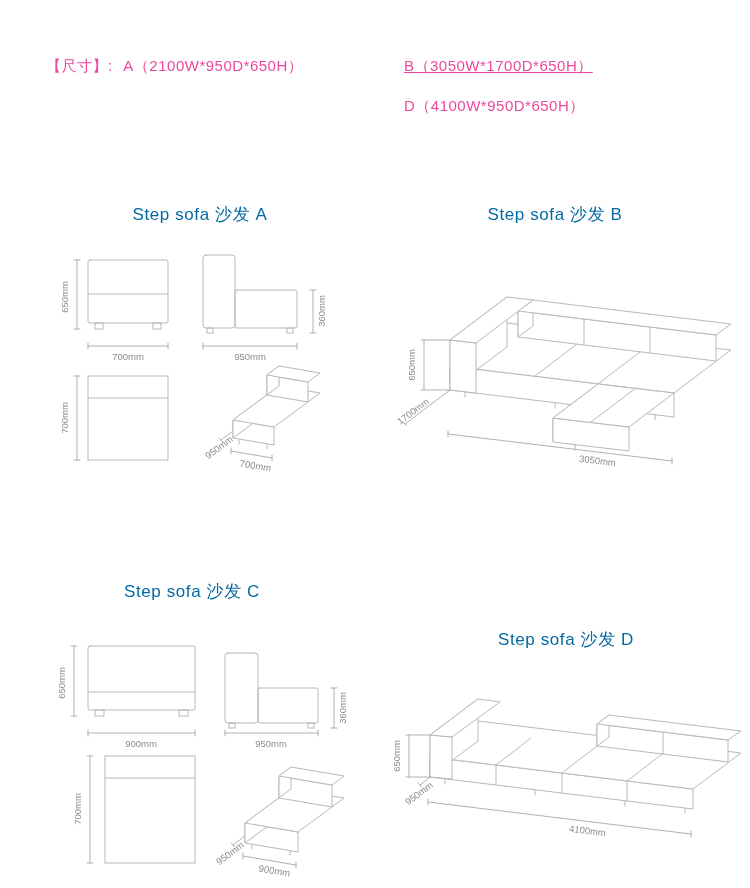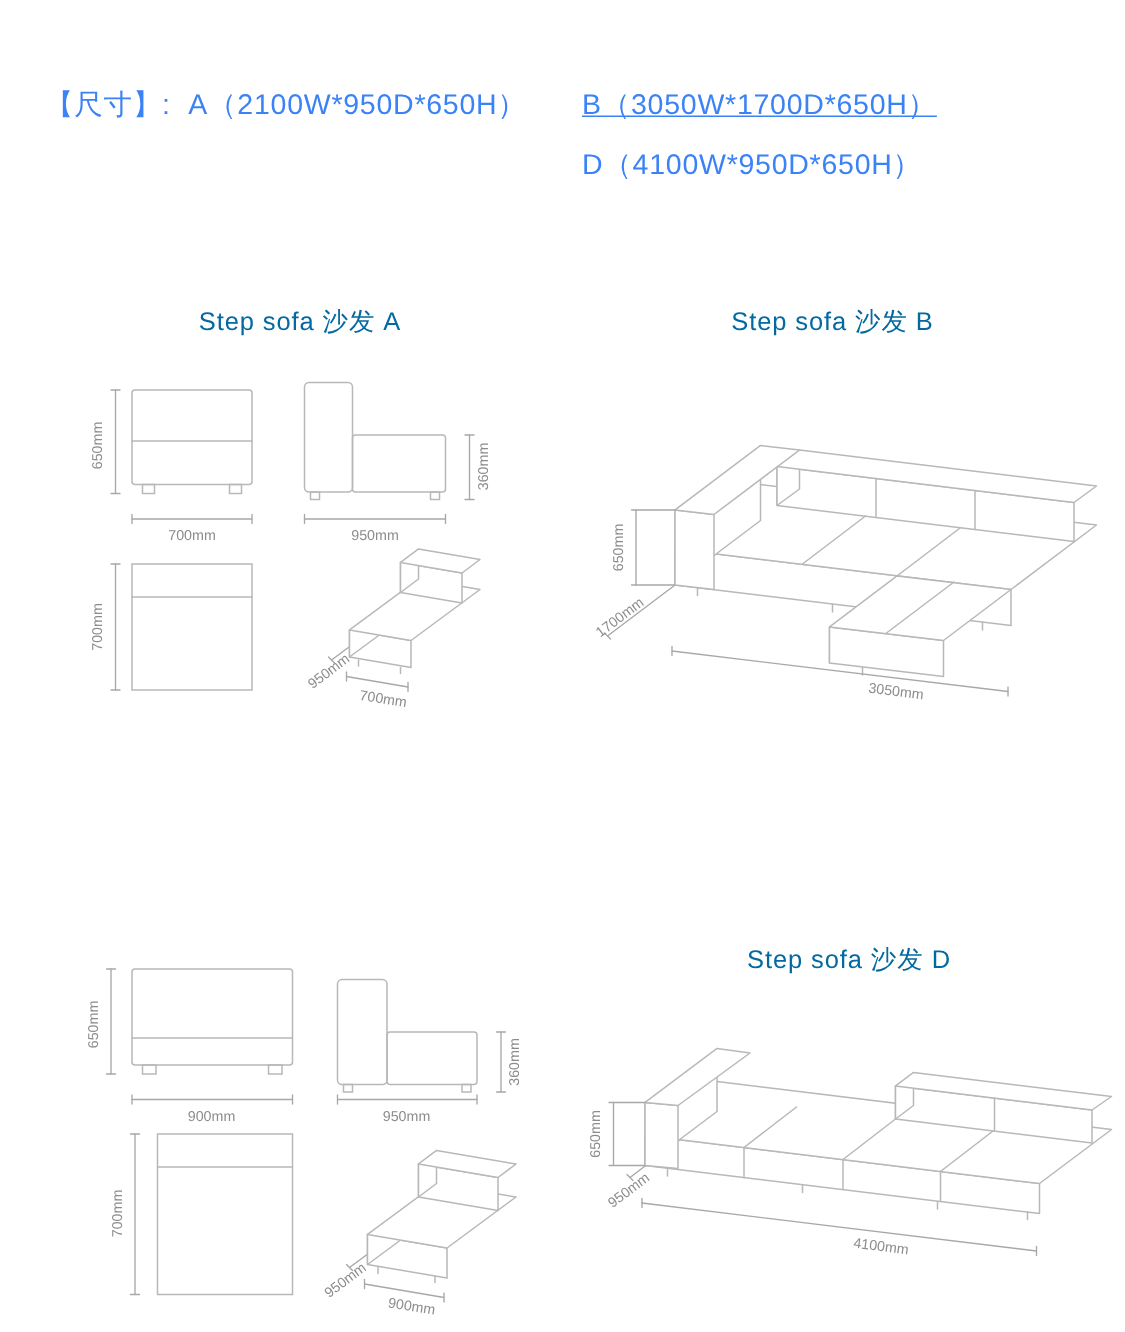--- a/index.html
+++ b/index.html
@@ -1,18 +1,18 @@
 <!DOCTYPE html>
 <html><head>
 <meta charset="utf-8">
 <style>
   html,body{margin:0;padding:0;background:#fff;}
   .page{position:relative;width:750px;height:888px;background:#ffffff;overflow:hidden;
         font-family:"Liberation Sans","DejaVu Sans",sans-serif;}
-  .hdr{position:absolute;font-size:19px;color:#3b82f6;letter-spacing:.5px;white-space:nowrap;}
+  .hdr{position:absolute;font-size:15px;color:#ec4899;letter-spacing:.5px;white-space:nowrap;margin-left:16px;}
   .sec-title{position:absolute;transform:translateX(-50%);font-size:17px;color:#0369a1;
              letter-spacing:.6px;white-space:nowrap;}
   svg{position:absolute;overflow:visible;}
   .ln{stroke:#b8b8b8;stroke-width:1;fill:none;stroke-linecap:round;}
   .face{fill:#ffffff;stroke:#b8b8b8;stroke-width:1;stroke-linejoin:round;}
   .dim{stroke:#a8a8a8;stroke-width:.9;fill:none;stroke-linecap:round;}
   .dimtxt{font-family:"Liberation Sans","DejaVu Sans",sans-serif;font-size:9.5px;fill:#8c8c8c;
           text-anchor:middle;}
 </style>
 </head>
@@ -22,20 +22,21 @@
 
   <div class="hdr" style="left:30px;top:57px;">
     <span>【尺寸】:</span>
     <span style="margin-left:6px;">A（2100W*950D*650H）</span>
   </div>
   <div class="hdr" style="left:388px;top:57px;text-decoration:underline;">B（3050W*1700D*650H）</div>
   <div class="hdr" style="left:388px;top:97px;text-align:center;">D（4100W*950D*650H）</div>
 
   <div class="sec-title" style="left:200px;top:203px;">Step sofa 沙发 A</div>
   <div class="sec-title" style="left:555px;top:203px;">Step sofa 沙发 B</div>
+  <div class="sec-title" style="left:192px;top:580px;">Step sofa 沙发 C</div>
   <div class="sec-title" style="left:566px;top:588px;margin-top:40px;">Step sofa 沙发 D</div>
 
   <svg style="left:55px;top:243px;" width="300" height="235" viewBox="0 0 300 235">
 
     <g>
       <rect class="ln" x="33" y="17" width="80" height="63" rx="2"></rect>
       <line class="ln" x1="33" y1="51" x2="113" y2="51"></line>
       <rect class="ln" x="40" y="80" width="8" height="6"></rect>
       <rect class="ln" x="98" y="80" width="8" height="6"></rect>
       <line class="dim" x1="22" y1="17" x2="22" y2="86"></line>

